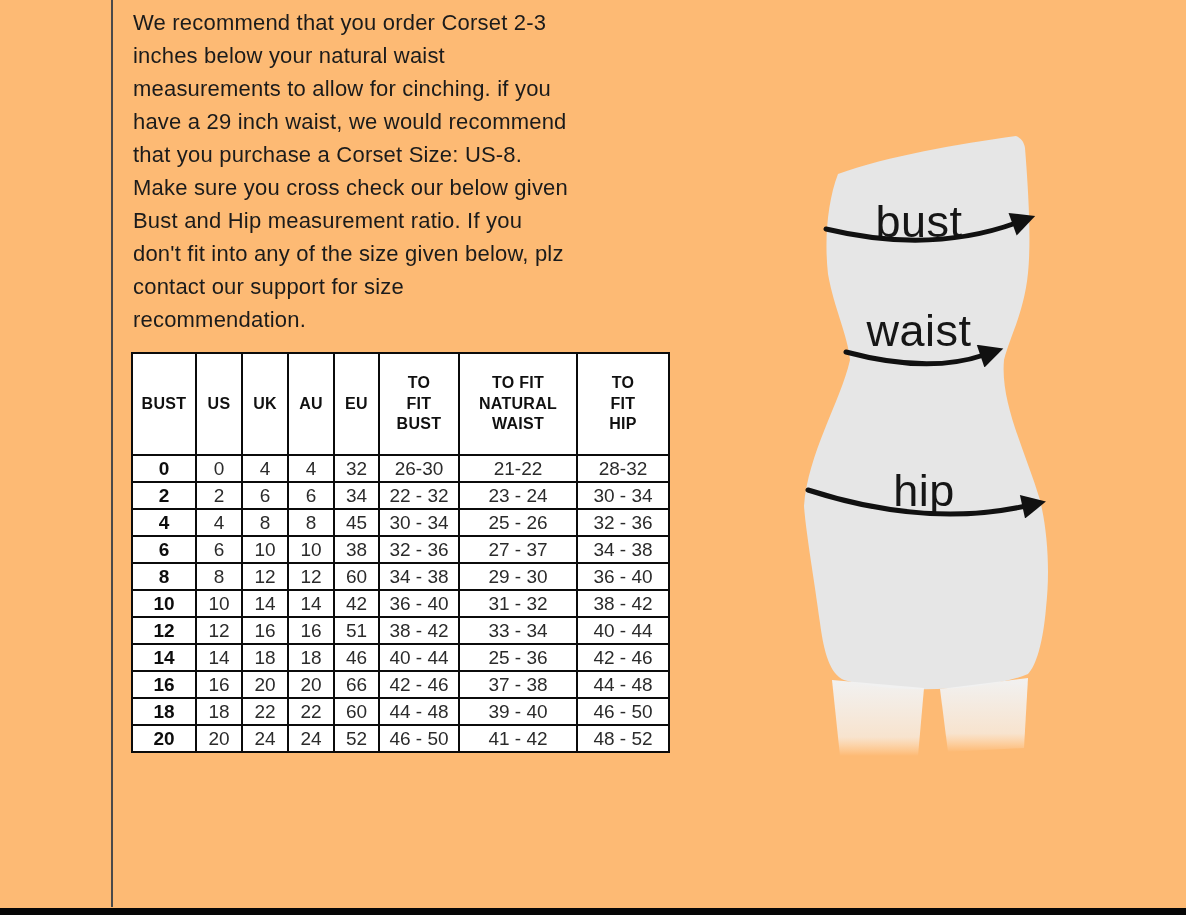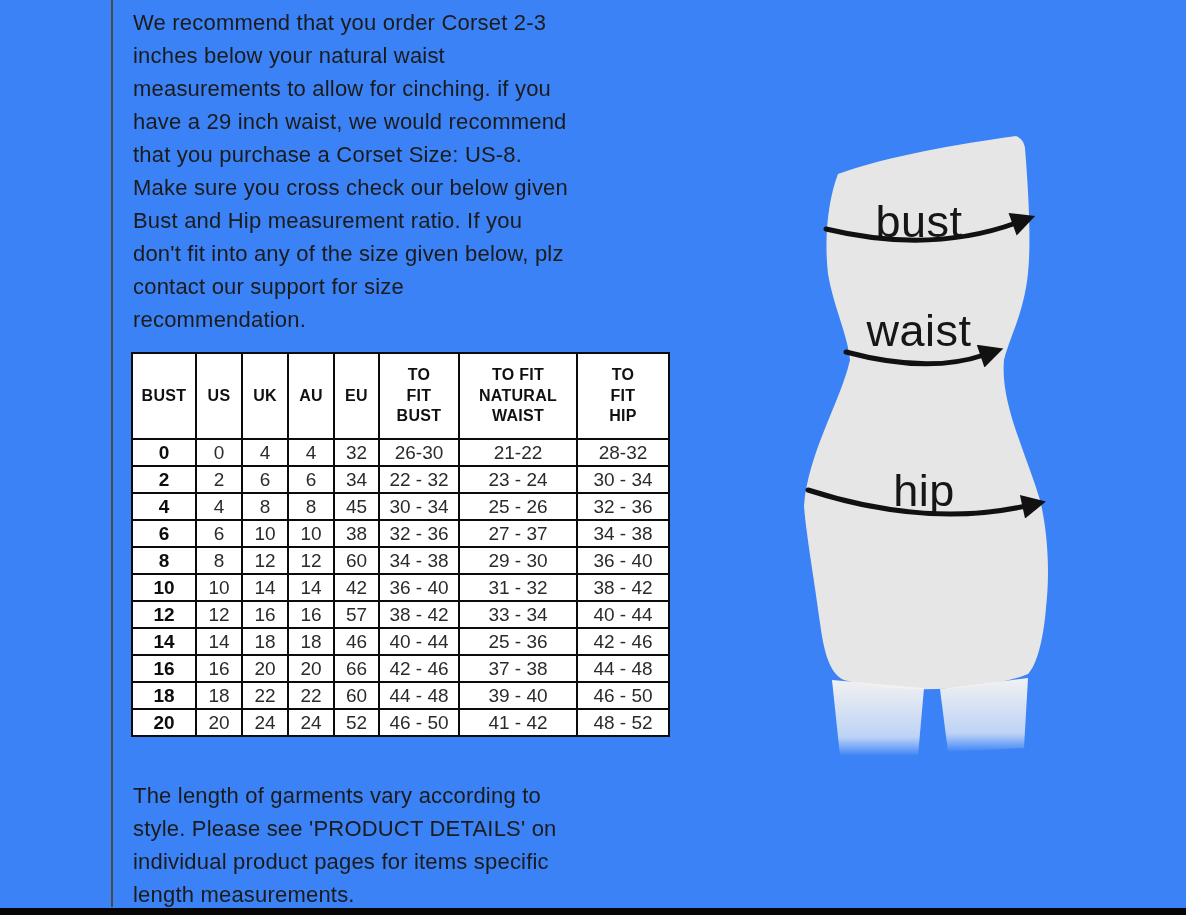--- a/index.html
+++ b/index.html
@@ -4,21 +4,21 @@
 <style>
   * { margin: 0; padding: 0; box-sizing: border-box; }
   html, body { width: 1186px; height: 915px; }
   body {
     background: #ffffff;
     font-family: "Liberation Sans", sans-serif;
     position: relative;
     overflow: hidden;
     color: #1b1b1b;
   }
-  .page { position: absolute; inset: 0; width: 1186px; height: 915px; background: #3b82f6; }
+  .page { position: absolute; inset: 0; width: 1186px; height: 915px; background: #fdba74; }
 
   .vline {
     position: absolute;
     left: 111px; top: 0;
     width: 2px; height: 907px;
     background: #4a4a4a;
   }
   .bottom-bar {
     position: absolute;
     left: 0; top: 908px;
@@ -45,21 +45,21 @@
     table-layout: fixed;
     background: #ffffff;
   }
   .size-table th, .size-table td {
     border: 2px solid #0b0b0b;
     text-align: center;
     vertical-align: middle;
     overflow: hidden;
   }
   .size-table th {
-    height: 86px;
+    height: 102px;
     font-size: 16px;
     font-weight: bold;
     line-height: 1.3;
     letter-spacing: 0.3px;
     color: #101010;
     white-space: pre-line;
   }
   .size-table td {
     height: 27px;
     font-size: 19px;
@@ -206,21 +206,21 @@
         <td>42</td>
         <td>36 - 40</td>
         <td>31 - 32</td>
         <td>38 - 42</td>
       </tr>
       <tr>
         <td class="size-col">12</td>
         <td>12</td>
         <td>16</td>
         <td>16</td>
-        <td>57</td>
+        <td>51</td>
         <td>38 - 42</td>
         <td>33 - 34</td>
         <td>40 - 44</td>
       </tr>
       <tr>
         <td class="size-col">14</td>
         <td>14</td>
         <td>18</td>
         <td>18</td>
         <td>46</td>
@@ -254,24 +254,20 @@
         <td>24</td>
         <td>24</td>
         <td>52</td>
         <td>46 - 50</td>
         <td>41 - 42</td>
         <td>48 - 52</td>
       </tr>
     </tbody>
   </table>
 
-  <div class="footer">The length of garments vary according to
-style. Please see 'PRODUCT DETAILS'  on
-individual product pages for items specific
-length measurements.</div>
 
   <svg class="figure" viewBox="0 0 316 668" aria-hidden="true">
     <defs>
       <marker id="ah" viewBox="0 0 10 10" refX="1.5" refY="5" markerWidth="27" markerHeight="24" orient="auto" markerUnits="userSpaceOnUse">
         <path d="M0,0 L10,5 L0,10 Z" fill="#111111"></path>
       </marker>
       <linearGradient id="legFade" x1="0" y1="0" x2="0" y2="1">
         <stop offset="0" stop-color="#f1f1f1" stop-opacity="1"></stop>
         <stop offset="0.75" stop-color="#f5f5f5" stop-opacity="0.7"></stop>
         <stop offset="1" stop-color="#ffffff" stop-opacity="0"></stop>

